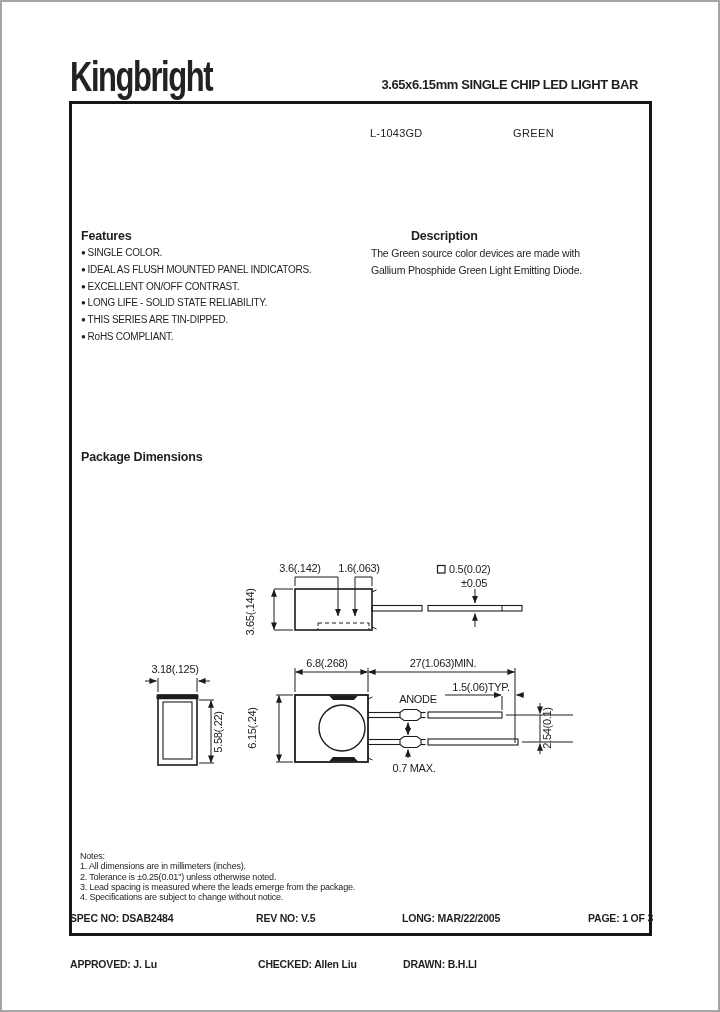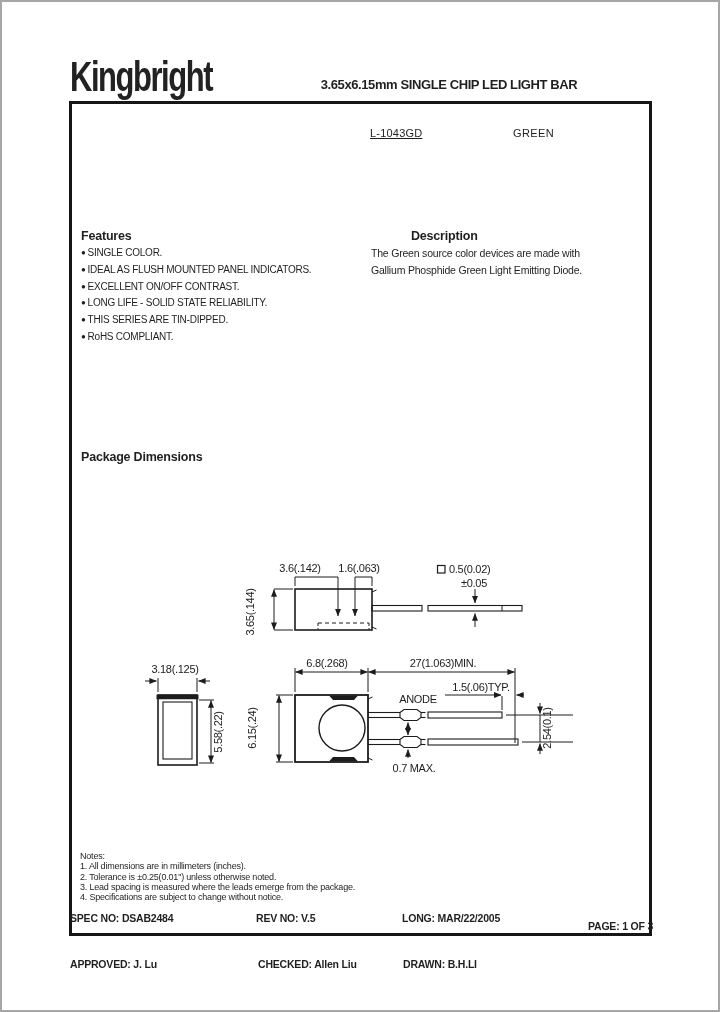--- a/index.html
+++ b/index.html
@@ -7,38 +7,38 @@
     width:720px;height:1012px;position:relative;background:#ffffff;
     font-family:"Liberation Sans", sans-serif;color:#1f1f1f;overflow:hidden;
   }
   .abs{position:absolute;}
   .frame{inset:0;border:2px solid #a6a6a6;}
   .logo{
     left:70px;top:52px;font-size:43px;font-weight:bold;letter-spacing:-2px;
     transform:scaleX(0.72);transform-origin:0 0;color:#222;white-space:nowrap;
   }
   .title{
-    left:260px;width:378px;top:77px;text-align:center;font-weight:bold;
+    left:260px;width:378px;top:77px;text-align:right;font-weight:bold;
     font-size:13px;letter-spacing:-0.4px;white-space:nowrap;
   }
   .content-box{left:69px;top:101px;width:583px;height:835px;border:3px solid #161616;box-sizing:border-box;}
-  .part-number{left:370px;top:127px;font-size:11px;letter-spacing:0.2px;text-decoration:underline;}
+  .part-number{left:370px;top:127px;font-size:11px;letter-spacing:0.2px;}
   .color-name{left:513px;top:127px;font-size:11px;letter-spacing:0.4px;}
   .sec-heading{font-size:12.5px;font-weight:bold;letter-spacing:-0.2px;}
   .features-heading{left:81px;top:229px;}
   .features-list{left:81px;top:245px;width:290px;margin:0;padding:0;list-style:none;
     font-size:10px;line-height:16.8px;letter-spacing:-0.25px;white-space:nowrap;}
   .features-list li::before{content:"●";font-size:8px;margin-right:2px;vertical-align:1px;}
   .desc-heading{left:371px;top:229px;padding-left:40px;}
   .desc-text{left:371px;top:245px;width:270px;font-size:10.5px;line-height:17px;letter-spacing:-0.2px;white-space:nowrap;}
   .pkg-heading{left:81px;top:450px;}
   .notes{left:80px;top:851px;font-size:9px;line-height:10.3px;letter-spacing:-0.2px;white-space:nowrap;}
   .footer-cell{font-size:10.5px;font-weight:bold;letter-spacing:-0.2px;white-space:nowrap;}
   .fr1{top:912px;} .fr2{top:958px;}
-  .fc1{left:70px;} .fc2r1{left:256px;} .fc3r1{left:402px;} .fc4{left:588px;margin-top:8px;}
+  .fc1{left:70px;} .fc2r1{left:256px;} .fc3r1{left:402px;} .fc4{left:588px;}
   .fc2r2{left:258px;text-align:right;} .fc3r2{left:403px;text-align:center;}
   svg.drawings{left:0;top:0;pointer-events:none;}
   svg text{font-size:11px;fill:#1c1c1c;letter-spacing:-0.3px;}
   svg .geo{stroke:#1c1c1c;fill:none;}
 </style>
 </head>
 <body>
 
 <div class="abs frame"></div>
 

